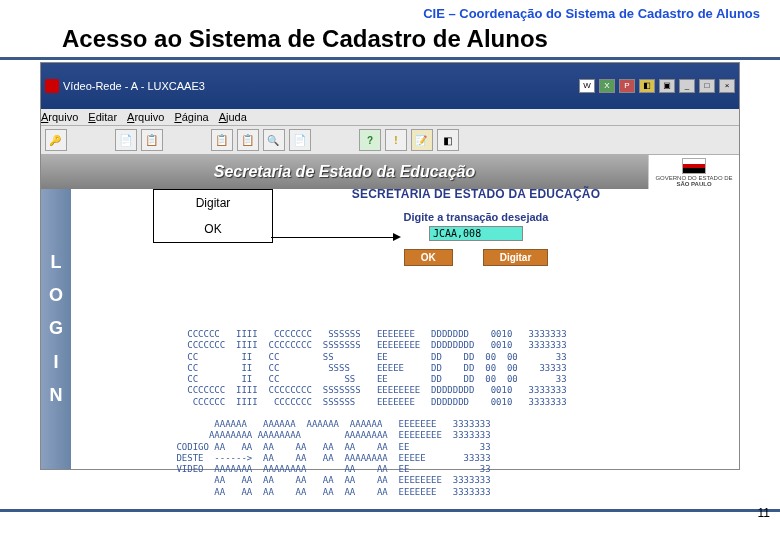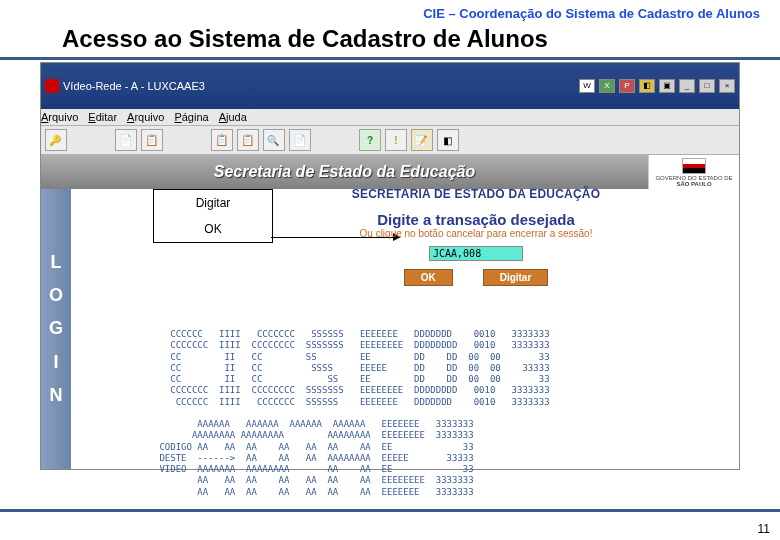--- a/index.html
+++ b/index.html
@@ -194,21 +194,21 @@
   .sec-title {
     color: #2a3a8a;
     font-weight: bold;
     font-size: 12px;
     margin-bottom: 10px;
     letter-spacing: 0.2px;
   }
   .prompt1 {
     color: #2a3a8a;
     font-weight: bold;
-    font-size: 15px;
+    font-size: 11px;
     margin-top: 8px;
   }
   .prompt2 {
     color: #cc6a2a;
     font-size: 10px;
     margin-bottom: 4px;
   }
   .tx-input {
     width: 86px;
     font-size: 10px;
@@ -233,32 +233,32 @@
     font-weight: bold;
   }
   .status-line {
     color: #2a3a8a;
     font-size: 10px;
     margin-top: 12px;
     font-weight: bold;
   }
   .ascii-block {
     position: absolute;
-    left: 83px;
+    left: 100px;
     top: 140px;
     font-family: monospace;
     font-size: 9px;
     color: #3a5a9a;
     line-height: 1.25;
     white-space: pre;
   }
   .slide-number {
     position: absolute;
     right: 10px;
-    bottom: 4px;
+    bottom: 20px;
     font-size: 12px;
   }
   .bottom-rule {
     position: absolute;
     left: 0; right: 0;
     bottom: 28px;
     height: 3px;
     background: #3a5a8a;
   }
 </style>
@@ -332,21 +332,20 @@
       <div class="callout-box">
         <div>Digitar</div>
         <div>OK</div>
       </div>
       <div class="arrow-line"></div>
       <div class="arrow-head"></div>
 
       <div class="dialog-panel">
         <div class="sec-title">SECRETARIA DE ESTADO DA EDUCAÇÃO</div>
         <div class="prompt1">Digite a transação desejada</div>
-        <div class="prompt2">Ou clique no botão cancelar para encerrar a sessão!</div>
         <input class="tx-input" value="JCAA,008" style="">
         <div class="btn-row">
           <button class="dlg-btn">OK</button>
           <button class="dlg-btn">Digitar</button>
         </div>
       </div>
 
       <div class="ascii-block">   CCCCCC   IIII   CCCCCCC   SSSSSS   EEEEEEE   DDDDDDD    0010   3333333
    CCCCCCC  IIII  CCCCCCCC  SSSSSSS   EEEEEEEE  DDDDDDDD   0010   3333333
    CC        II   CC        SS        EE        DD    DD  00  00       33

